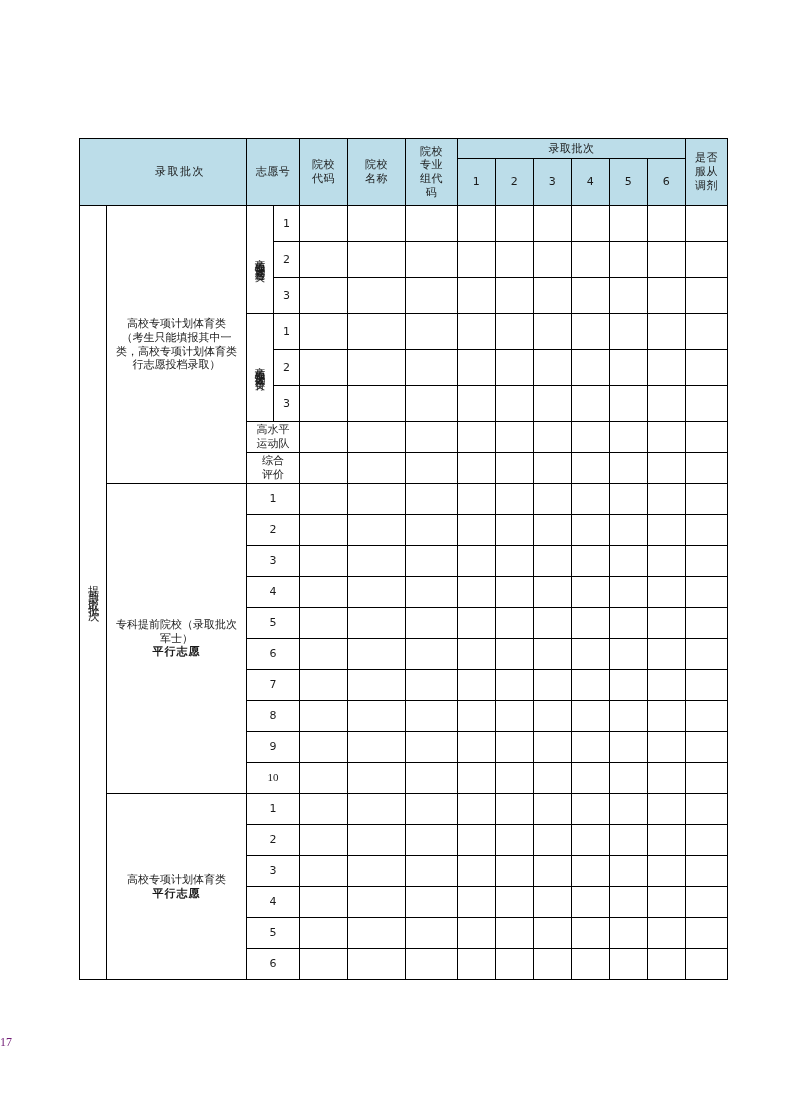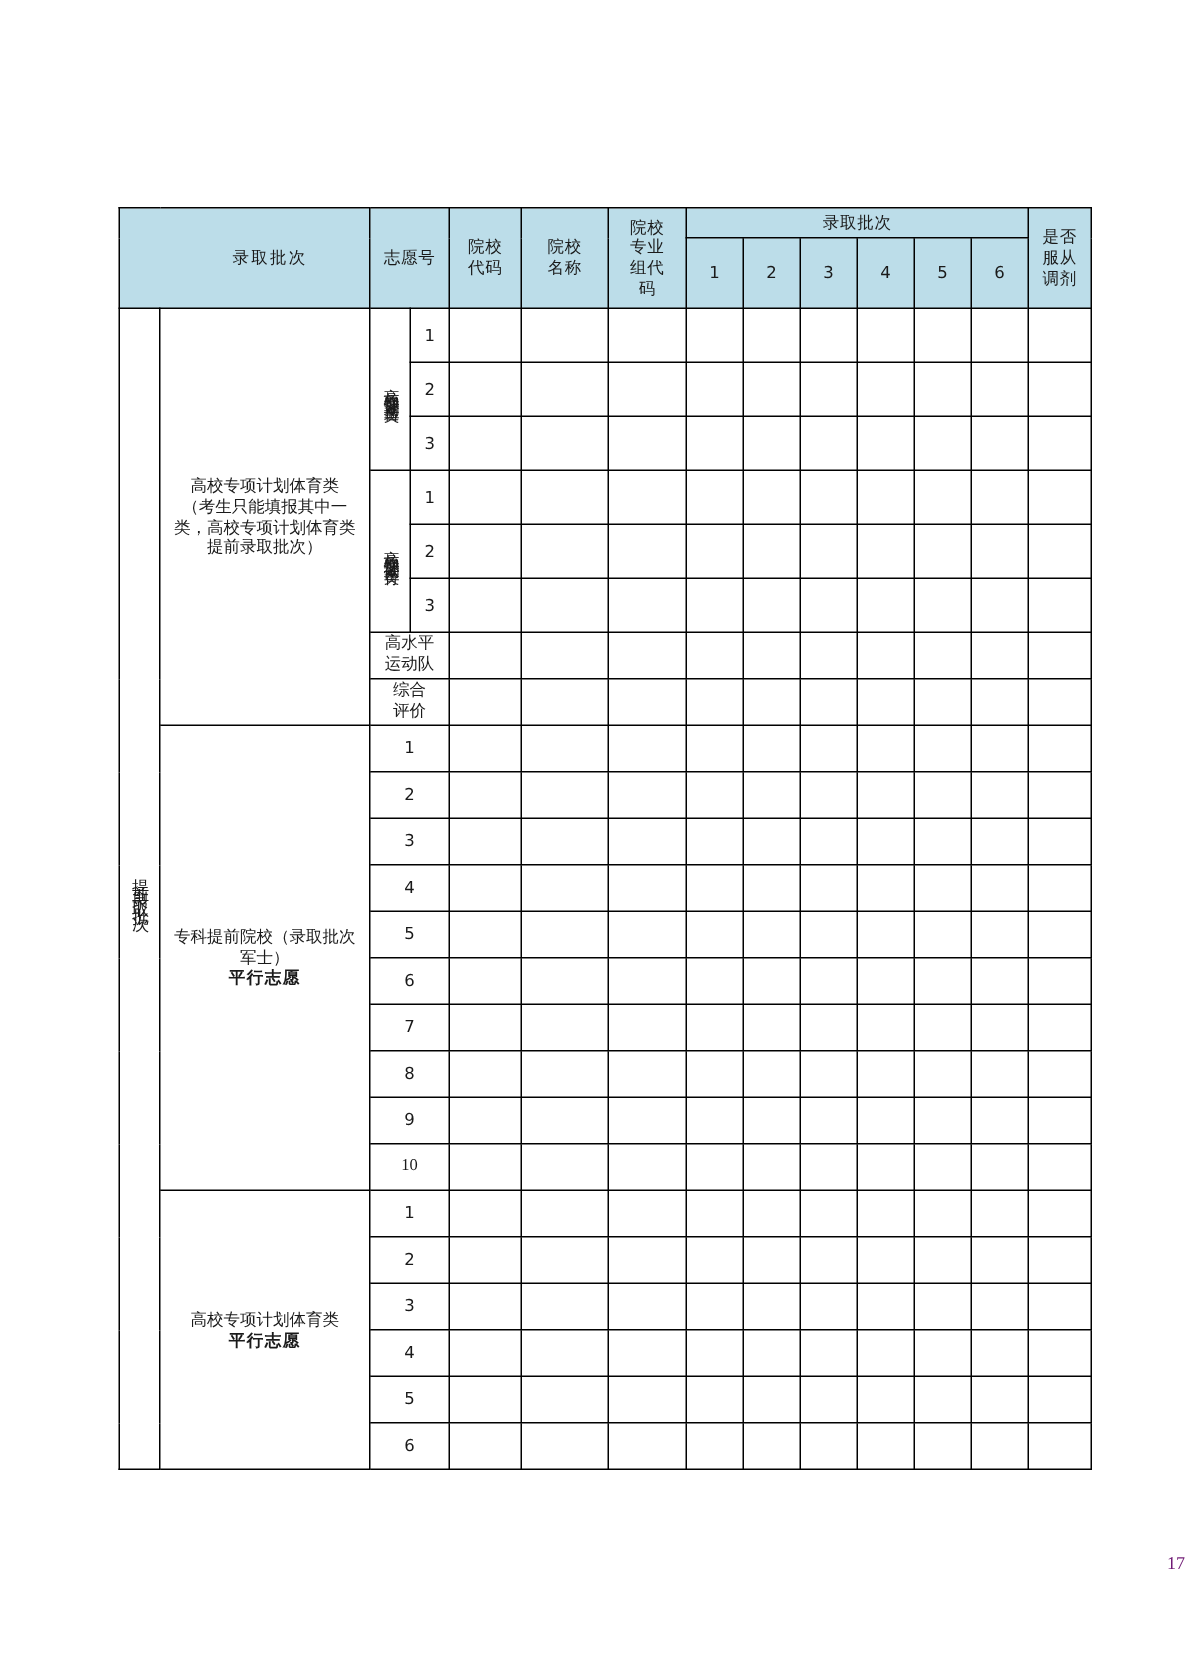--- a/index.html
+++ b/index.html
@@ -107,21 +107,21 @@
     font-size: 10.5px;
     padding: 1px 0;
     font-family: Liberation Serif, serif;
   }
 
   .pageno {
     position: absolute;
     left: 0;
     top: 1035px;
     width: 790px;
-    text-align: right;
+    text-align: left;
     font-size: 12px;
     color: #701a75;
     font-family: "Liberation Serif", serif;
   }
 
   
   col.c-batch  { width: 27px; }
   col.c-prog   { width: 140px; }
   col.c-wishlbl{ width: 27px; }
   col.c-wishno { width: 26px; }
@@ -192,21 +192,21 @@
     <tbody>
 
       <tr>
         <td rowspan="24">
           <span class="vert-batch">提前录取批次</span>
         </td>
         <td class="group-label" rowspan="8">
           <span>高校专项计划体育类</span><br>
           <span>（考生只能填报其中一</span><br>
           <span>类，高校专项计划体育类</span><br>
-          <span>提前录取批次）</span>
+          <span>行志愿投档录取）</span>
         </td>
         <td rowspan="3">
           <span class="vert-cat">高校专项计划普通类</span>
         </td>
         <td class="seqnum" style="height:35px;">1</td>
         <td></td>
         <td></td>
         <td></td>
         <td></td>
         <td></td>

